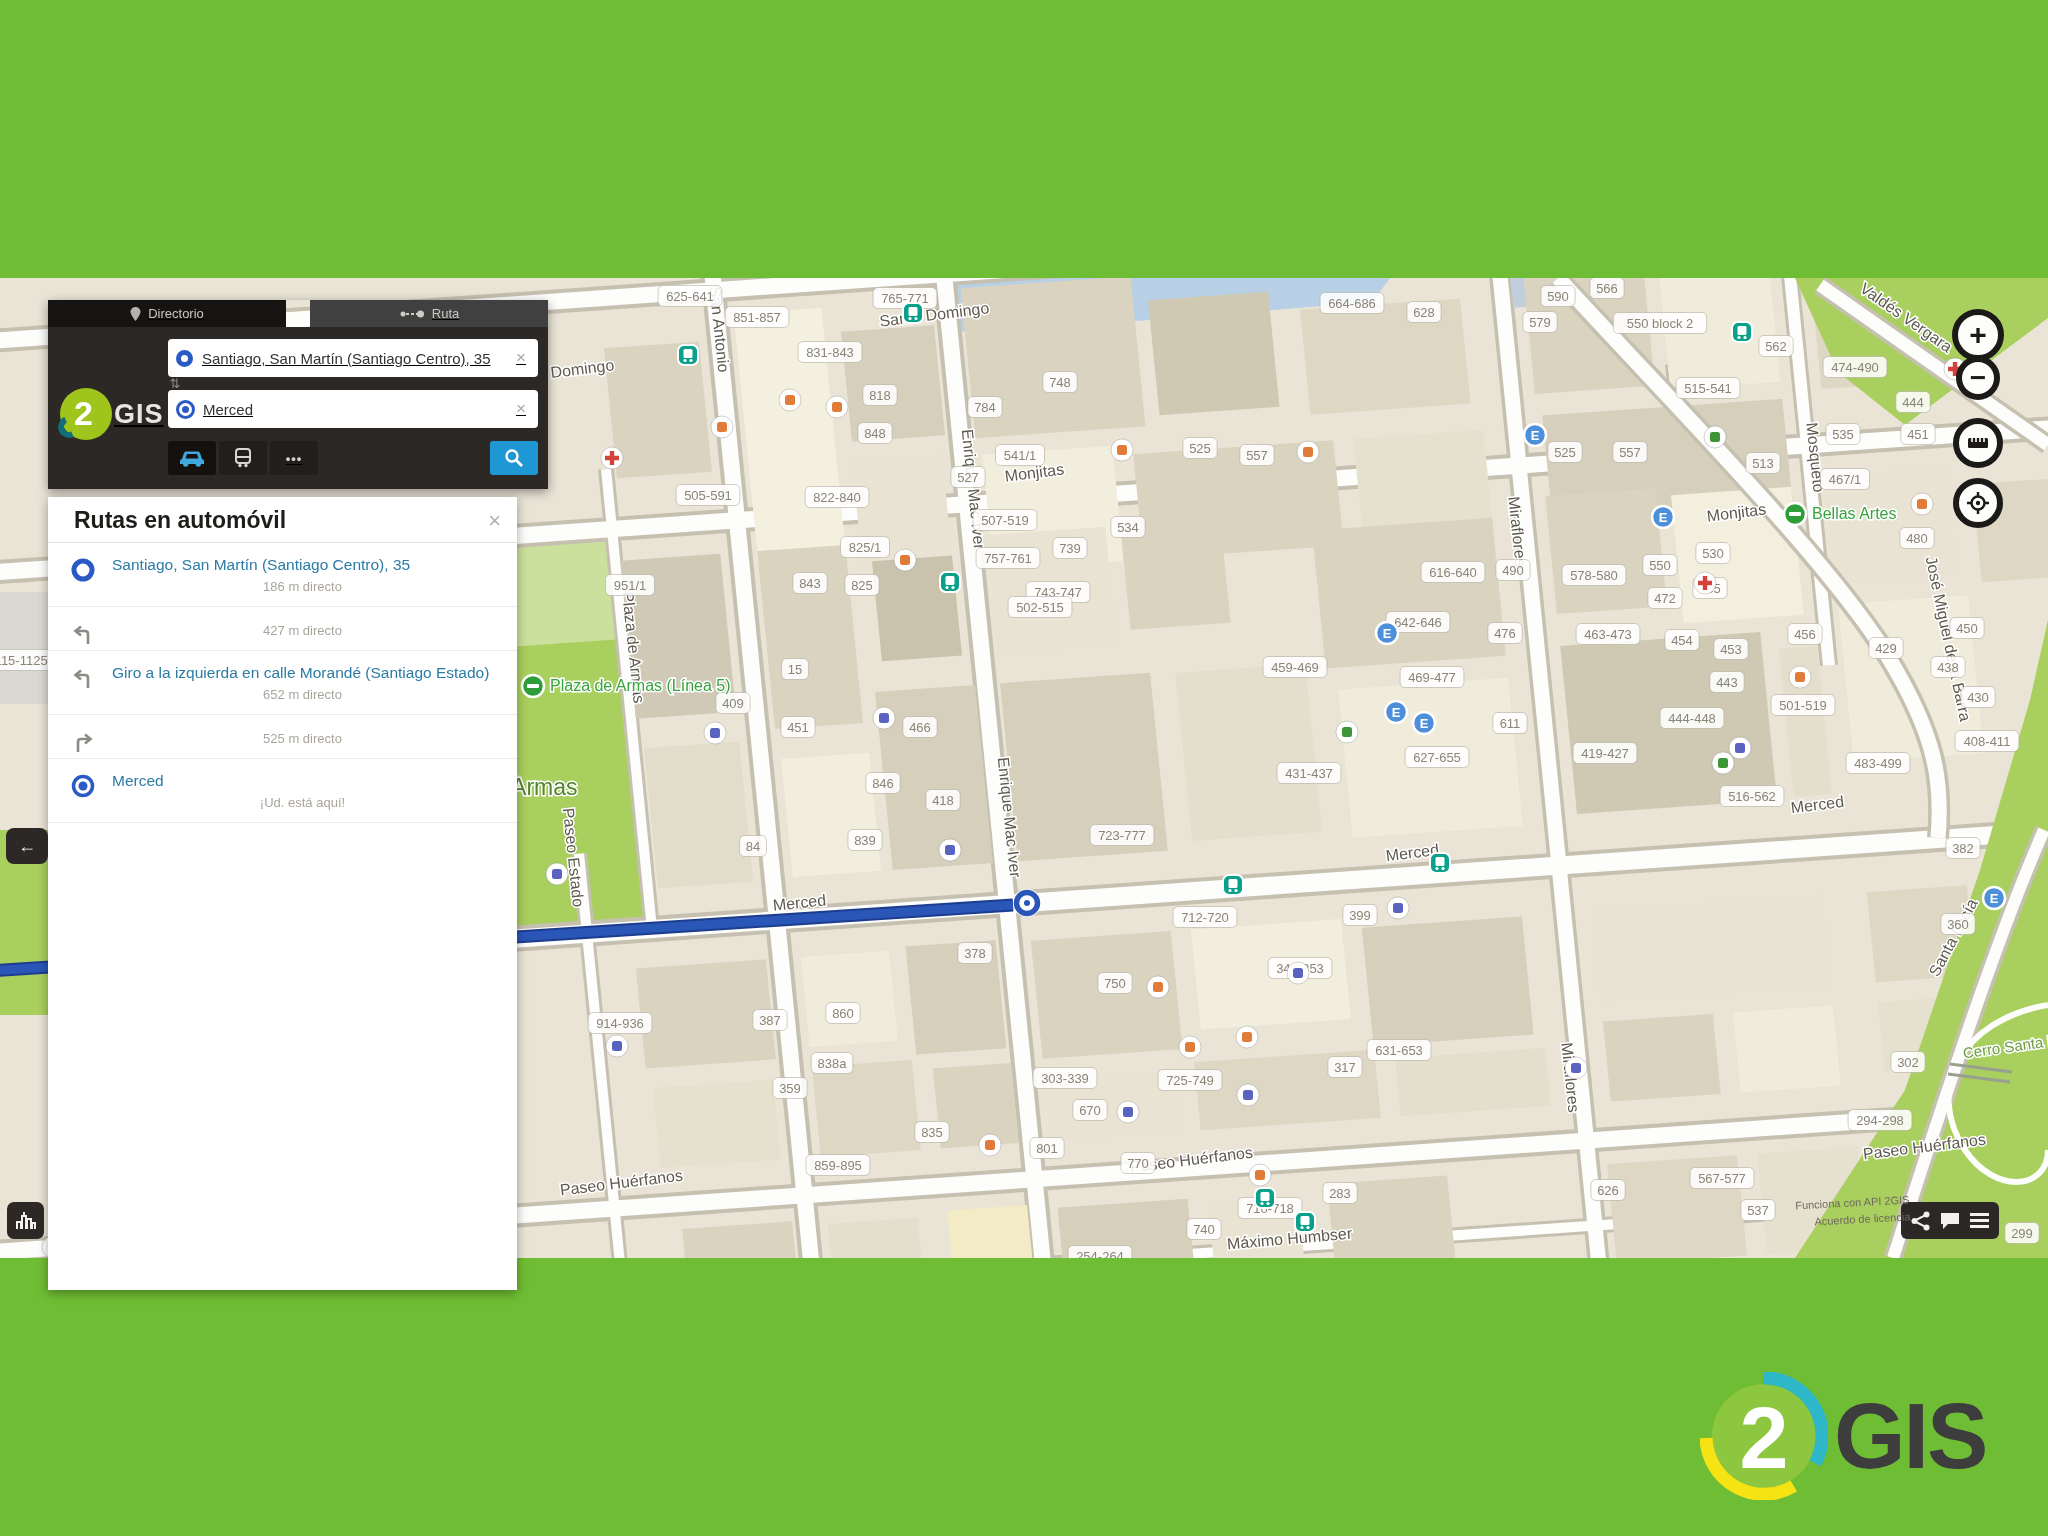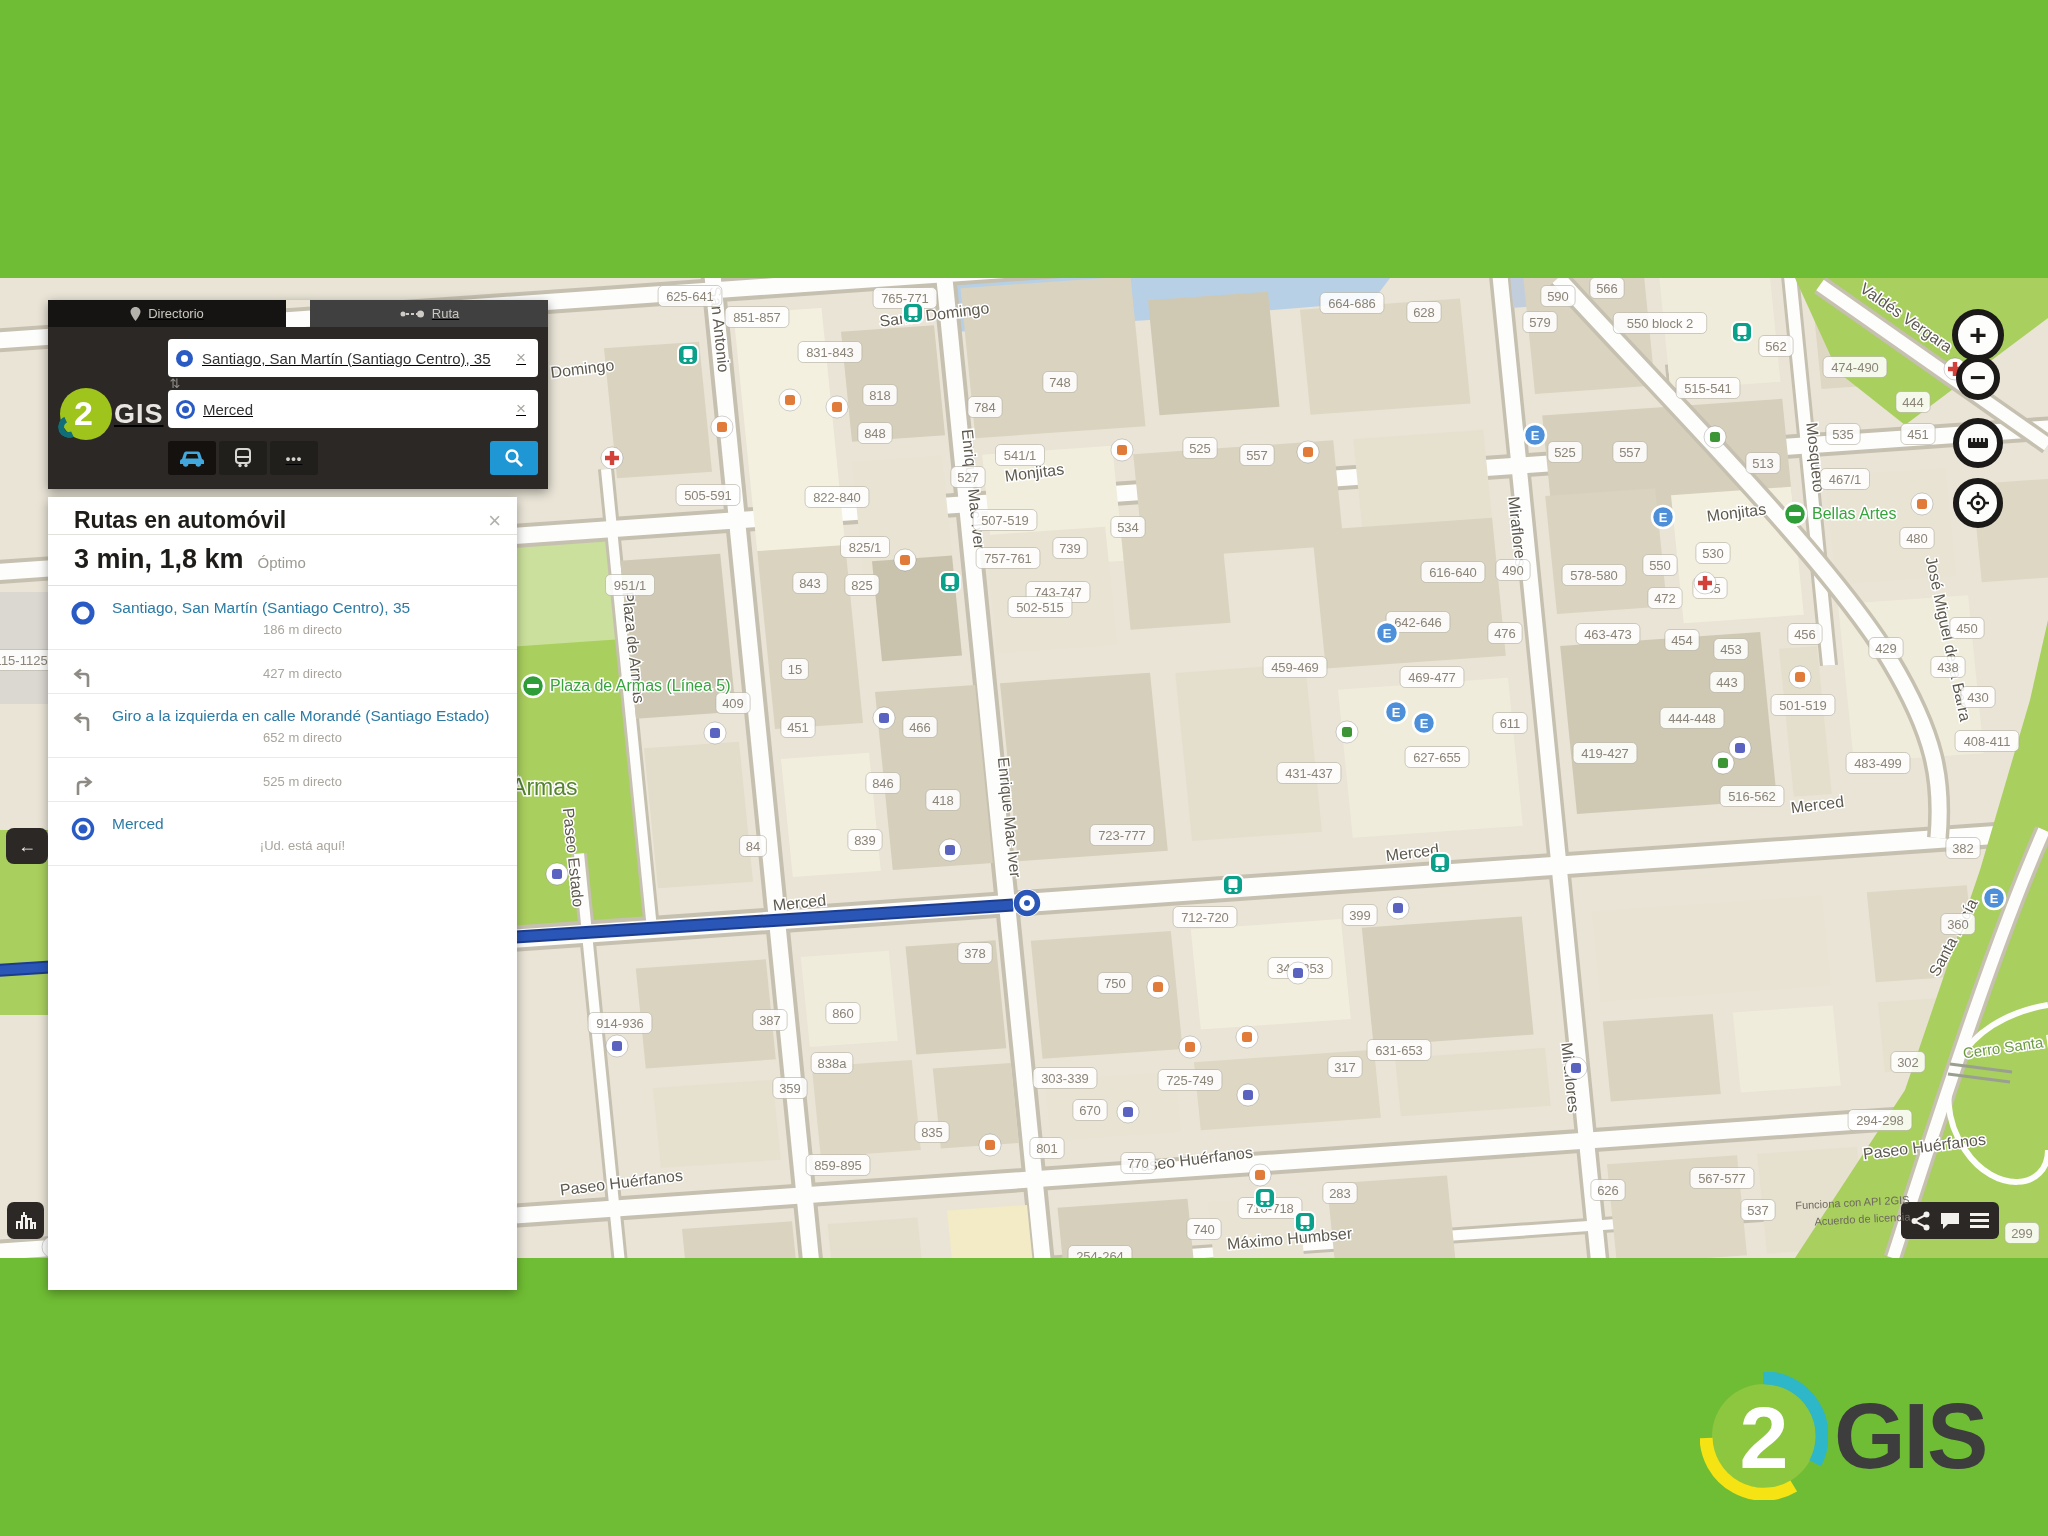--- a/index.html
+++ b/index.html
@@ -31,21 +31,21 @@
   .io-target:after{content:"";position:absolute;left:3px;top:3px;width:7px;height:7px;border-radius:50%;background:#2a5bc4;}
   .modes{display:flex;gap:3px;}
   .mode-btn{width:48px;height:34px;border-radius:3px;background:#211f1c;display:flex;align-items:center;justify-content:center;cursor:pointer;}
   .mode-btn.active{background:#14110e;}
   .dots{color:#d5d3ce;font-size:13px;letter-spacing:1px;font-weight:bold;}
   .btn-row{display:flex;justify-content:space-between;align-items:center;}
   .search-btn{width:48px;height:34px;border-radius:3px;background:#1f97d4;display:flex;align-items:center;justify-content:center;cursor:pointer;}
   
   .route-panel{position:absolute;left:48px;top:497px;width:469px;height:793px;background:#fff;
       box-shadow:0 3px 10px rgba(0,0,0,.35);font-size:15px;}
-  .rp-header{display:flex;align-items:center;padding:10px 16px 0 26px;border-bottom:1px solid #e3e1db;}
+  .rp-header{display:flex;align-items:center;padding:10px 16px 8px 26px;border-bottom:1px solid #e3e1db;}
   .rp-title{flex:1;font-size:23px;font-weight:bold;color:#1e1d1a;}
   .rp-close{color:#b2b0aa;font-size:22px;cursor:pointer;line-height:1;}
   .rp-summary{padding:9px 26px 10px 26px;border-bottom:1px solid #e3e1db;display:flex;align-items:baseline;gap:14px;}
   .rp-time{font-size:27px;font-weight:bold;color:#1e1d1a;}
   .rp-opt{font-size:15px;color:#9d9a92;}
   .step{position:relative;padding:12px 24px 12px 64px;border-bottom:1px solid #eceae5;cursor:pointer;}
   .step .s-icon{position:absolute;left:22px;top:14px;width:26px;height:26px;}
   .step .s-text{color:#2b7ba5;font-size:15.5px;line-height:1.3;}
   .step .s-sub{color:#a9a59c;font-size:13px;margin-top:4px;text-align:center;}
   
@@ -961,24 +961,20 @@
         </div>
       </div>
     </div>
   </div>
 
   <div class="route-panel">
     <div class="rp-header">
       <span class="rp-title">Rutas en automóvil</span>
       <span class="rp-close">×</span>
     </div>
-    <div class="rp-summary">
-      <span class="rp-time">3 min, 1,8 km</span>
-      <span class="rp-opt">Óptimo</span>
-    </div>
     <div id="steps">
         <div class="step">
           <span class="s-icon"><svg width="26" height="26" viewBox="0 0 26 26">
               <circle cx="13" cy="13" r="9" fill="#fff" stroke="#2a5bc4" stroke-width="5"></circle>
             </svg></span>
           <div class="s-text">Santiago, San Martín (Santiago Centro), 35</div>
           <div class="s-sub">186 m directo</div>
         </div>
         <div class="step">
           <span class="s-icon"><svg width="26" height="26" viewBox="0 0 26 26">

